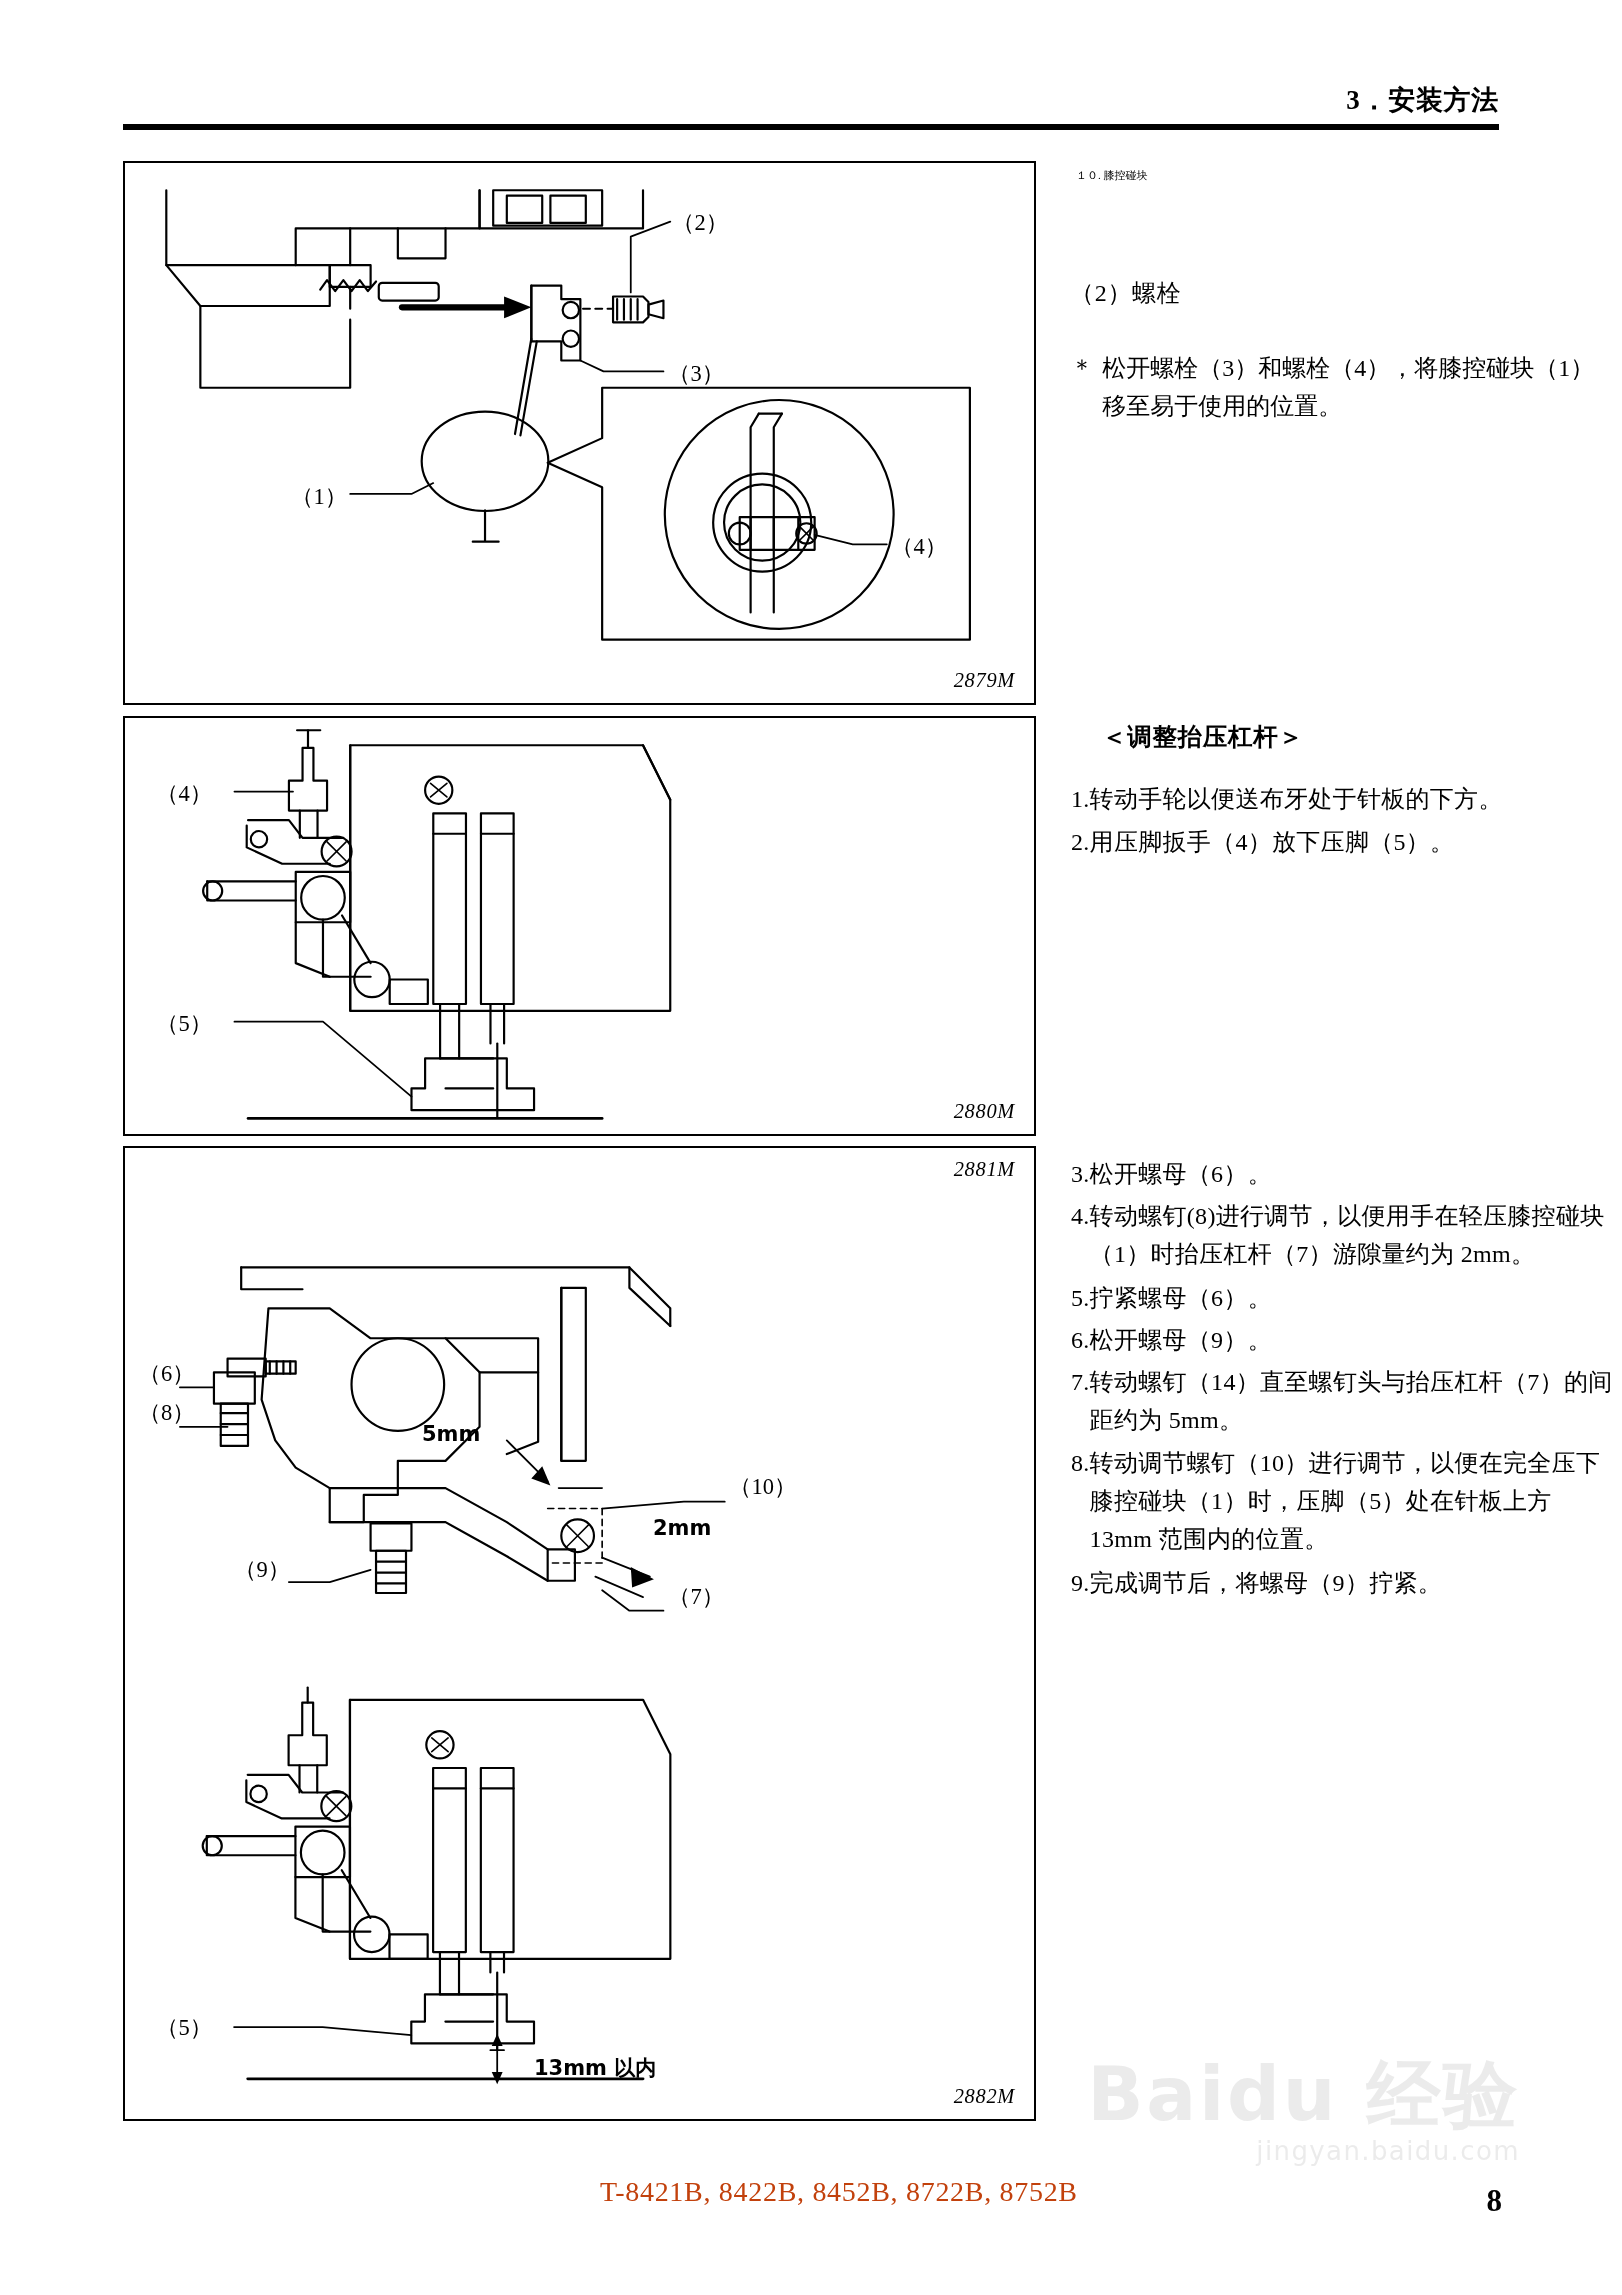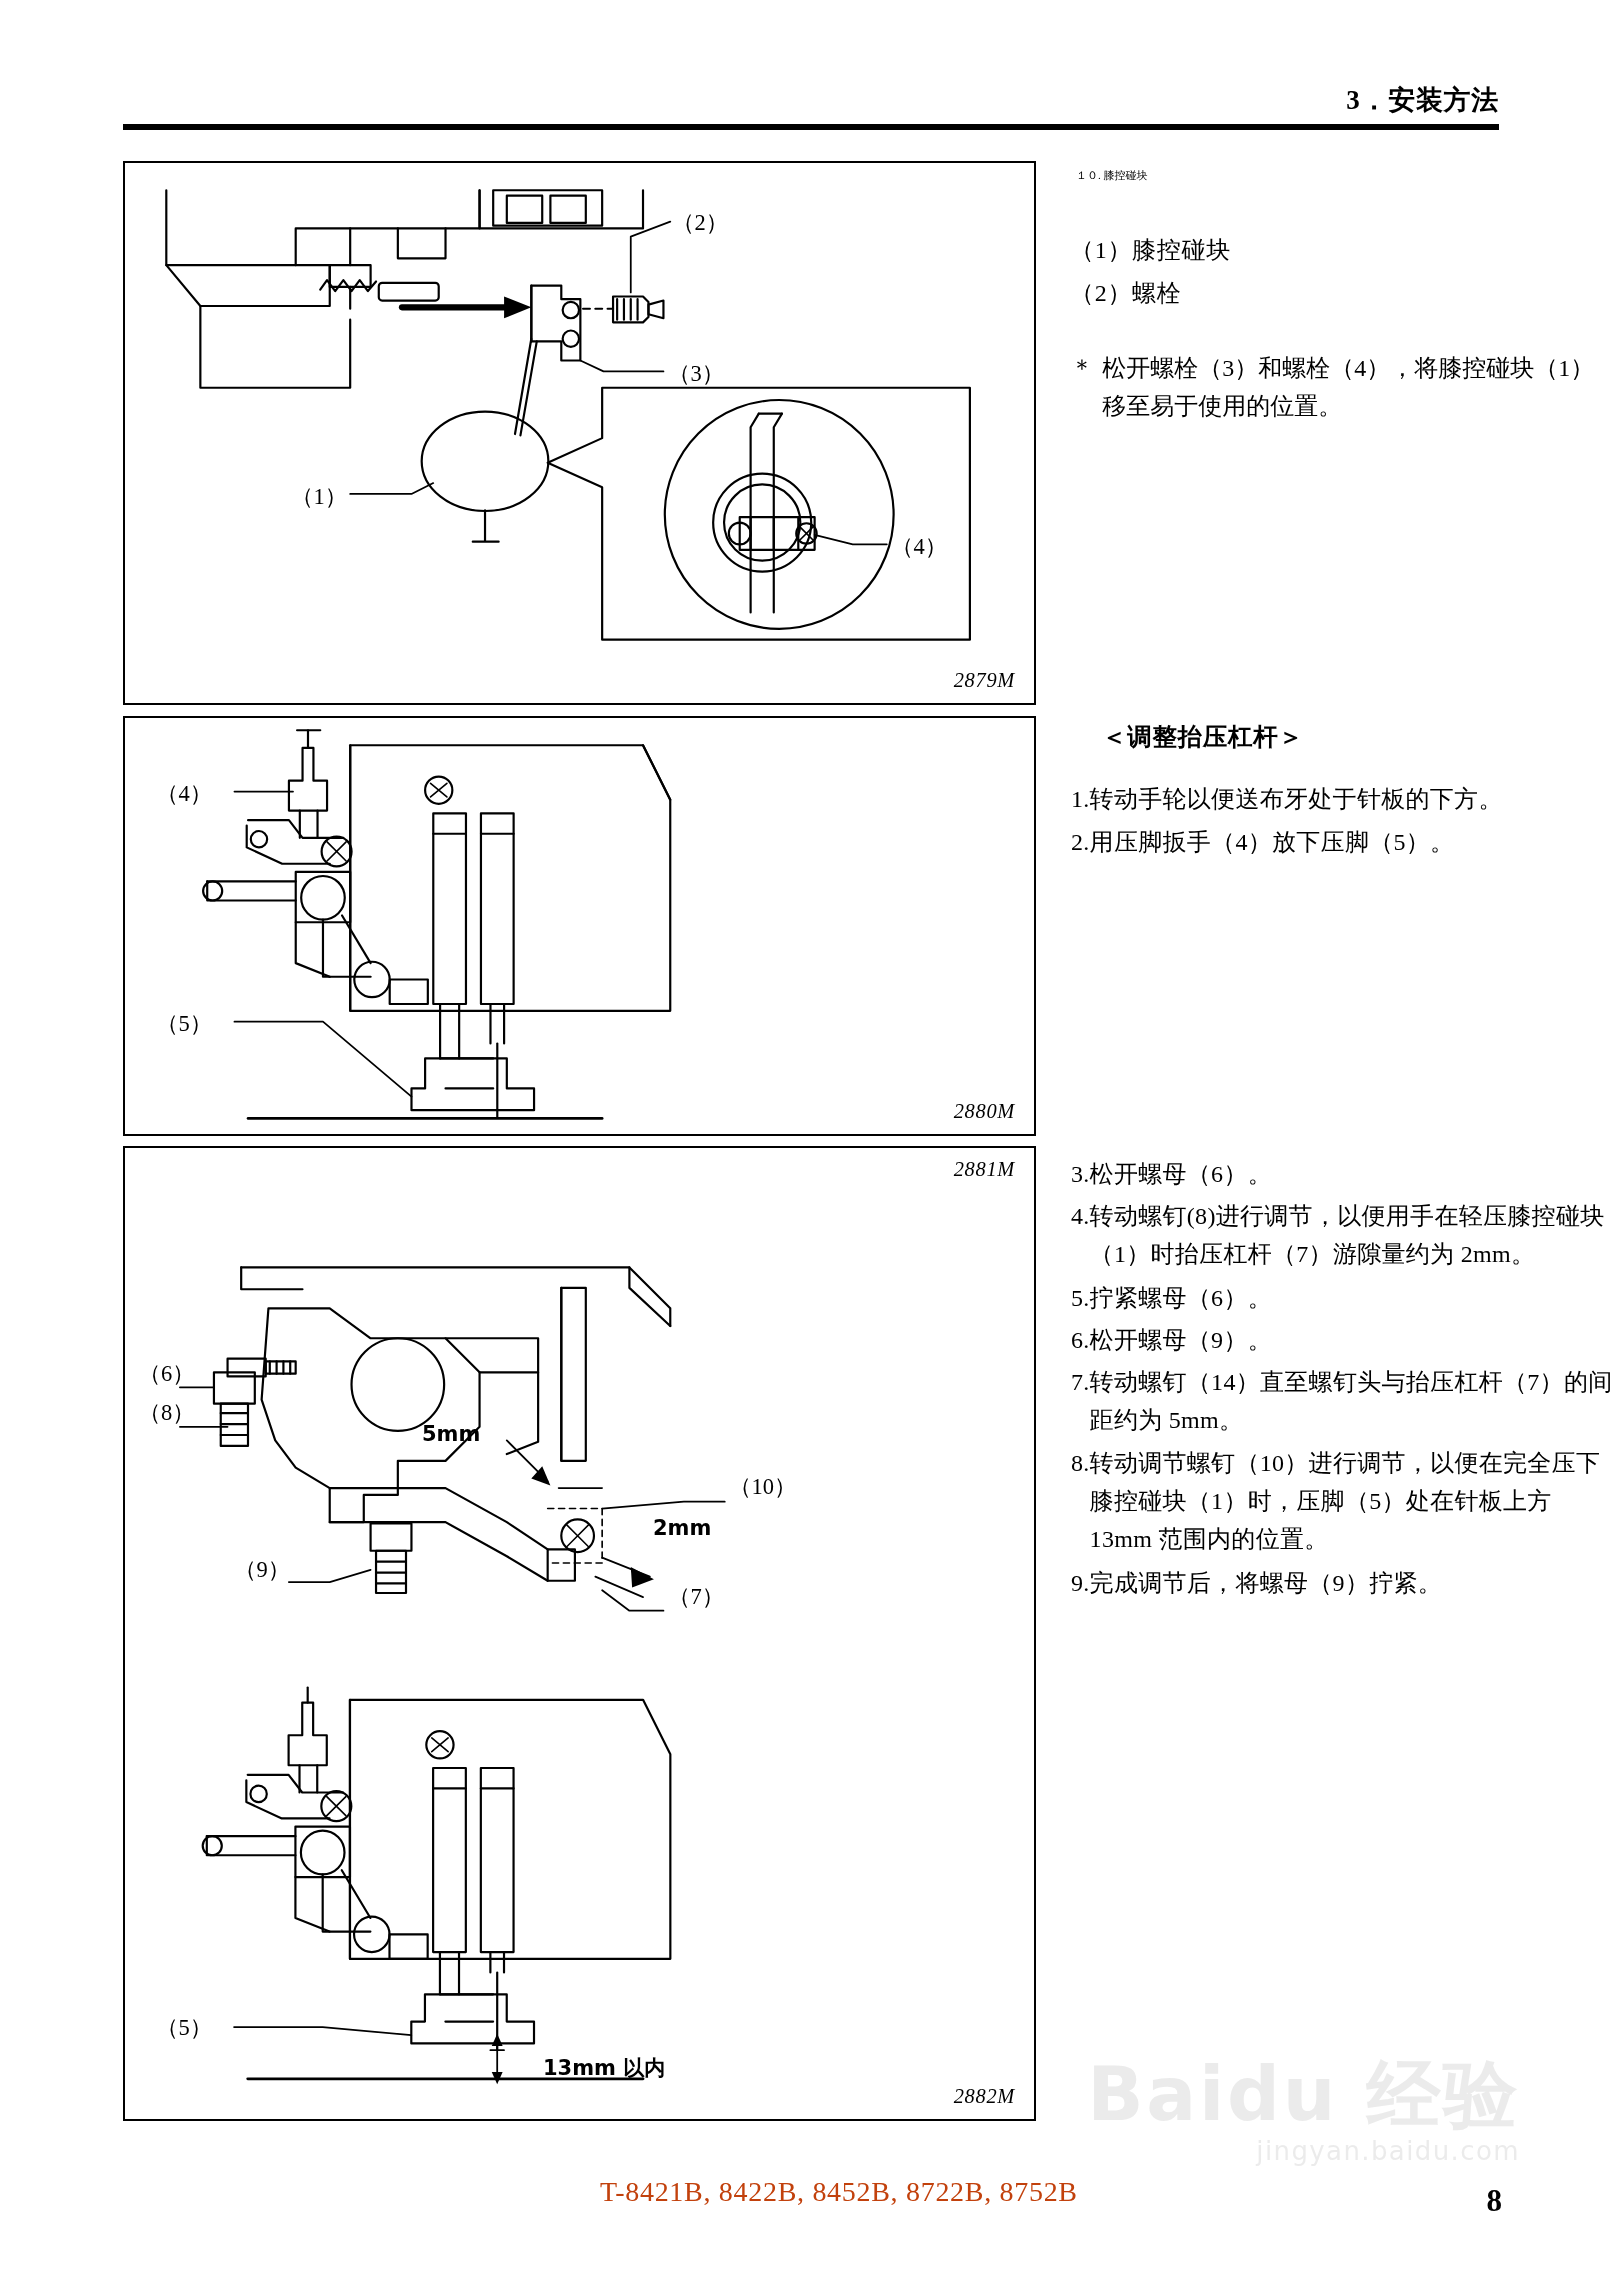--- a/index.html
+++ b/index.html
@@ -237,21 +237,20 @@
     <div class="cl" style="left:547px; top:44px;">（2）</div>
     <div class="cl" style="left:543px; top:195px;">（3）</div>
     <div class="cl" style="left:166px; top:318px;">（1）</div>
     <div class="cl" style="left:766px; top:368px;">（4）</div>
 
     <div class="fig-code" style="right:19px; bottom:11px;">2879M</div>
   </div>
 
   <div class="txt" style="left:1076px; top:168px; width:518px;">１０. 膝控碰块</div>
 
-  <div class="txt line" style="left:1070px; top:232px; width:518px;">（1）膝控碰块</div>
   <div class="txt line" style="left:1070px; top:275px; width:518px;">（2）螺栓</div>
 
   <div class="txt note" style="left:1070px; top:349px; width:532px;">
     <span class="star">＊</span>
     <span class="body">松开螺栓（3）和螺栓（4），将膝控碰块（1）移至易于使用的位置。</span>
   </div>
 
   <div class="fig-box" style="left:123px; top:716px; width:913px; height:420px;">
 
     <svg width="908" height="414" viewBox="0 0 1332 608">
@@ -433,21 +432,21 @@
         <path d="M546 524 L546 576" stroke-width="2.6"></path>
         <path d="M536 534 L556 534" stroke-width="2.6"></path>
         <path d="M538 528 L554 528 L546 510 Z" fill="#000" stroke="none"></path>
         <path d="M538 566 L554 566 L546 584 Z" fill="#000" stroke="none"></path>
 
         <path d="M160 500 L290 500 L420 512" stroke-width="2.6"></path>
       </g>
     </svg>
 
     <div class="cl" style="left:31px; top:864px;">（5）</div>
-    <div class="dim" style="left:394px; top:906px;">13mm 以内</div>
+    <div class="dim" style="left:385px; top:906px;">13mm 以内</div>
 
     <div class="fig-code" style="right:19px; bottom:11px;">2882M</div>
   </div>
 
   <div class="txt list-item" style="left:1071px; top:1155px; width:538px;">
     <span class="num">3.</span>
     <span class="body">松开螺母（6）。</span>
   </div>
 
   <div class="txt list-item" style="left:1071px; top:1197px; width:545px;">

